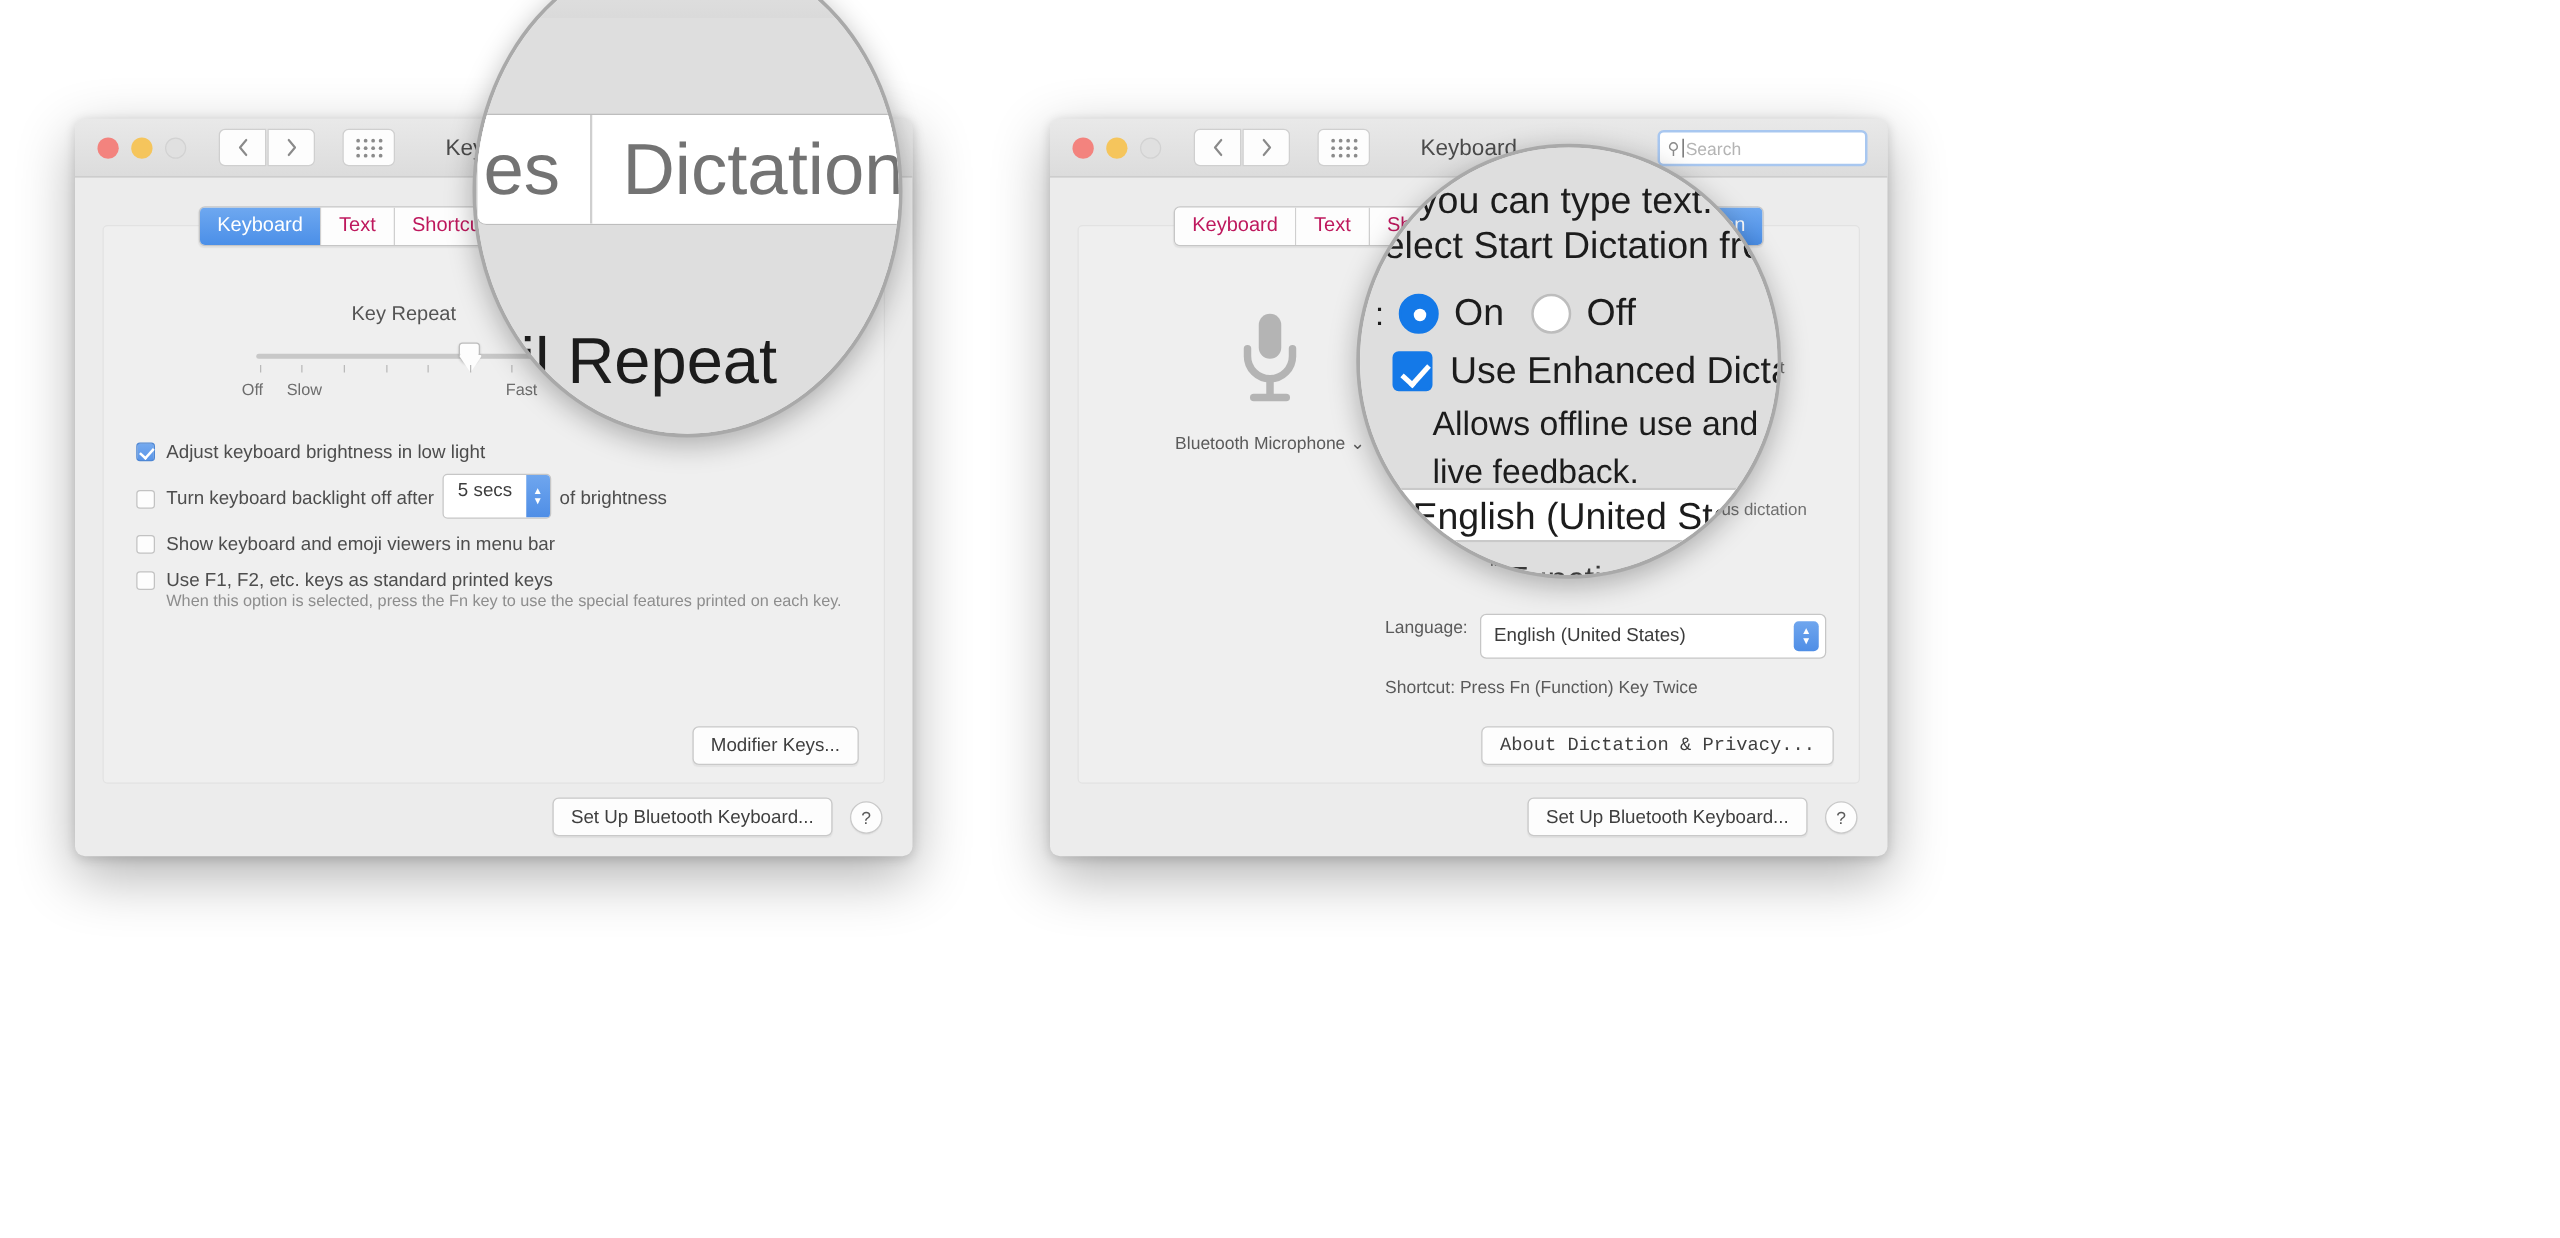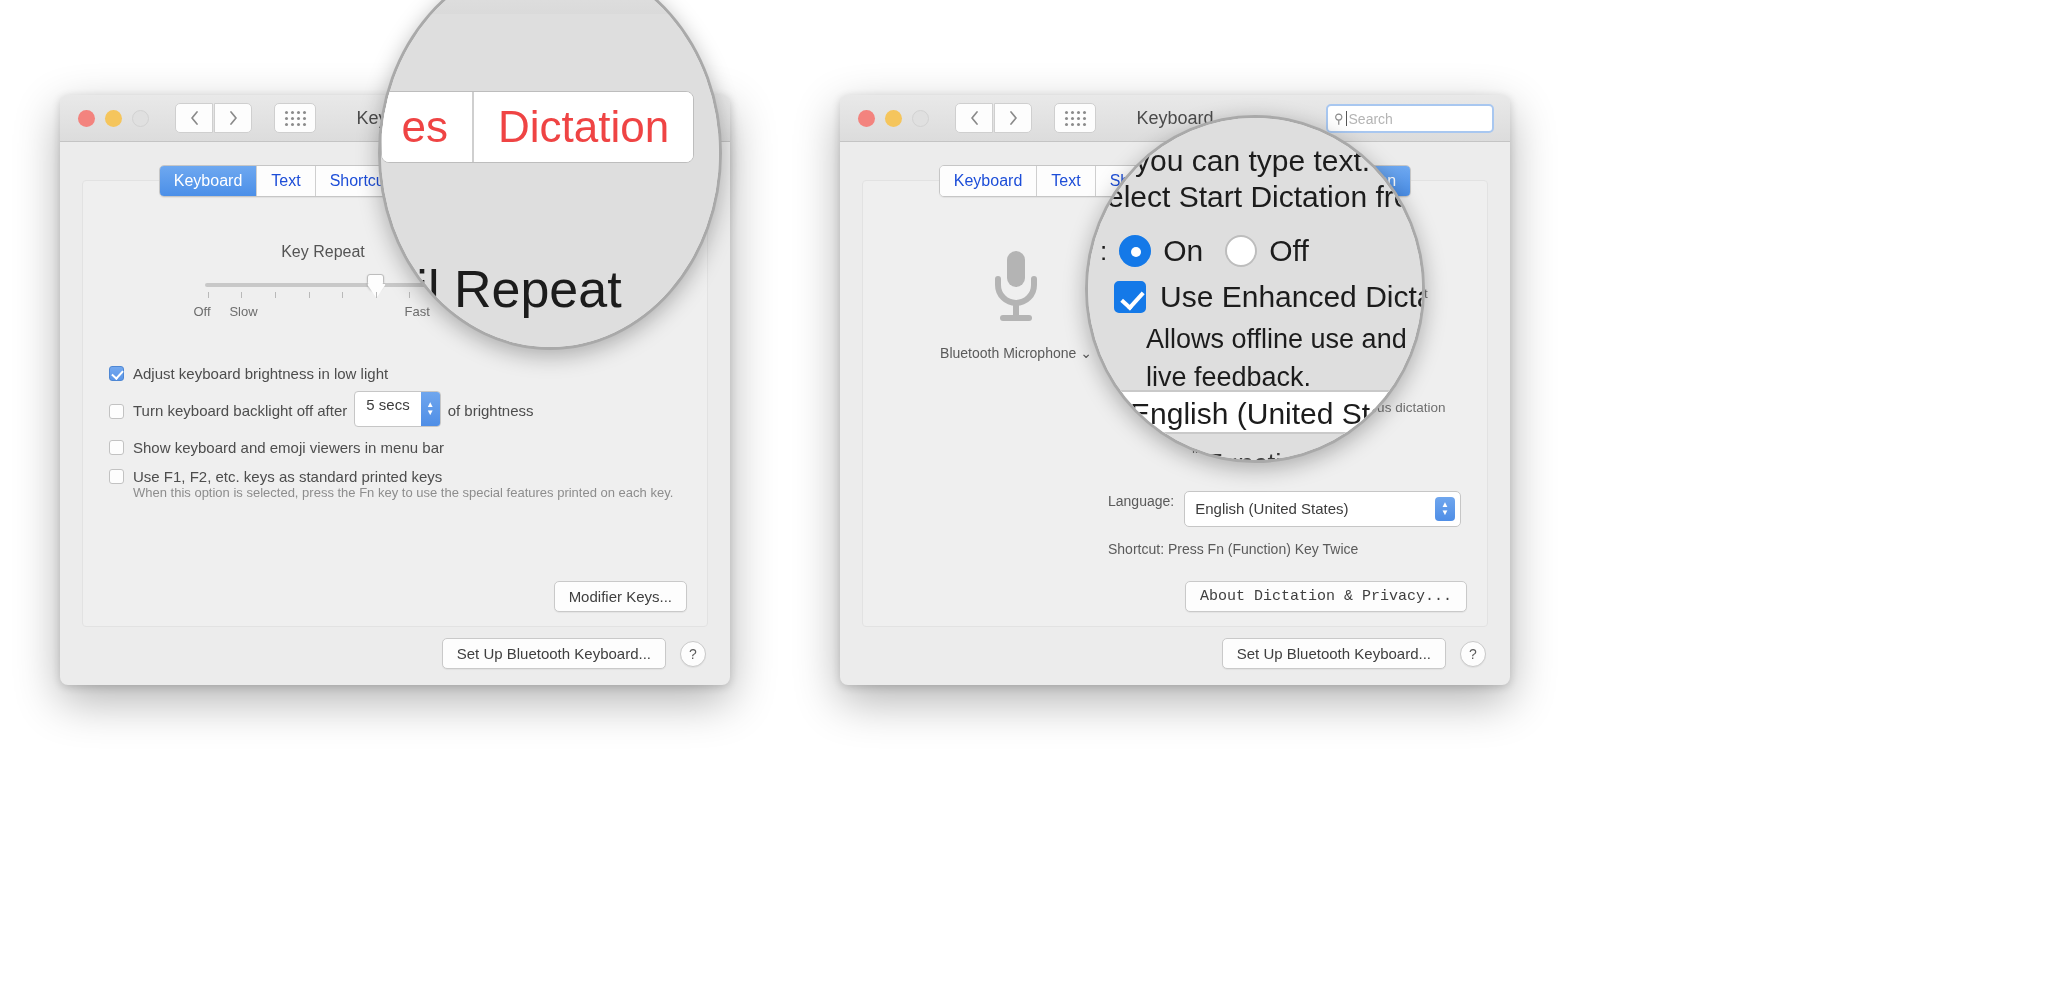--- a/index.html
+++ b/index.html
@@ -81,21 +81,21 @@
     display: flex;
     border: 1px solid #c6c6c6;
     border-radius: 5px;
     overflow: hidden;
     box-shadow: 0 1px 1px rgba(0,0,0,0.06);
   }
   .tab {
     padding: 6px 14px;
     font-size: 16px;
     background: #fdfdfd;
-    color: #1d4ed8;
+    color: #be185d;
     border-right: 1px solid #cfcfcf;
     line-height: 1.15;
   }
   .tab:last-child { border-right: none; }
   .tab.active {
     background: linear-gradient(to bottom,#6ea8f0,#4b8fe8);
     color: #fff;
   }
 
   .panel {
@@ -216,21 +216,21 @@
 
   .mag-tabs {
     position: absolute;
     display: flex;
     border: 1px solid #bdbdbd;
     border-radius: 8px;
     background: #fff;
     overflow: hidden;
   }
   .mag-tab {
-    font-size: 44px; color: #ef4444;
+    font-size: 58px; color: #737373;
     padding: 10px 24px;
     border-right: 2px solid #cfcfcf;
     background: #fff;
   }
   .mag-tab:last-child { border-right: none; }
 
   .mag-big-text { position: absolute; font-size: 52px; color: #1c1c1c; white-space: nowrap; }
   .mag-line { position: absolute; font-size: 30px; color: #1c1c1c; white-space: nowrap; }
 
   .mag-radio { width: 32px; height: 32px; border-radius: 50%; border: 2px solid #bdbdbd; background: #fff; position: relative; display:inline-block; vertical-align: middle;}
@@ -323,21 +323,21 @@
               <i style="left:86%"></i>
               <i style="left:99%"></i>
           </div>
           <div class="ticklabels">
             <span style="left:-4%">Off</span>
             <span style="left:11%">Slow</span>
             <span style="left:84%">Fast</span>
           </div>
         </div>
 
-        <div style="position:absolute; left:26px; top:184px; right:18px;">
+        <div style="position:absolute; left:26px; top:172px; right:18px;">
 
           <div class="checkrow">
             <span class="cbox on"></span>
             <span>Adjust keyboard brightness in low light</span>
           </div>
 
           <div class="checkrow" style="align-items:center;">
             <span class="cbox"></span>
             <span>Turn keyboard backlight off after</span>
             <span class="stepper">

